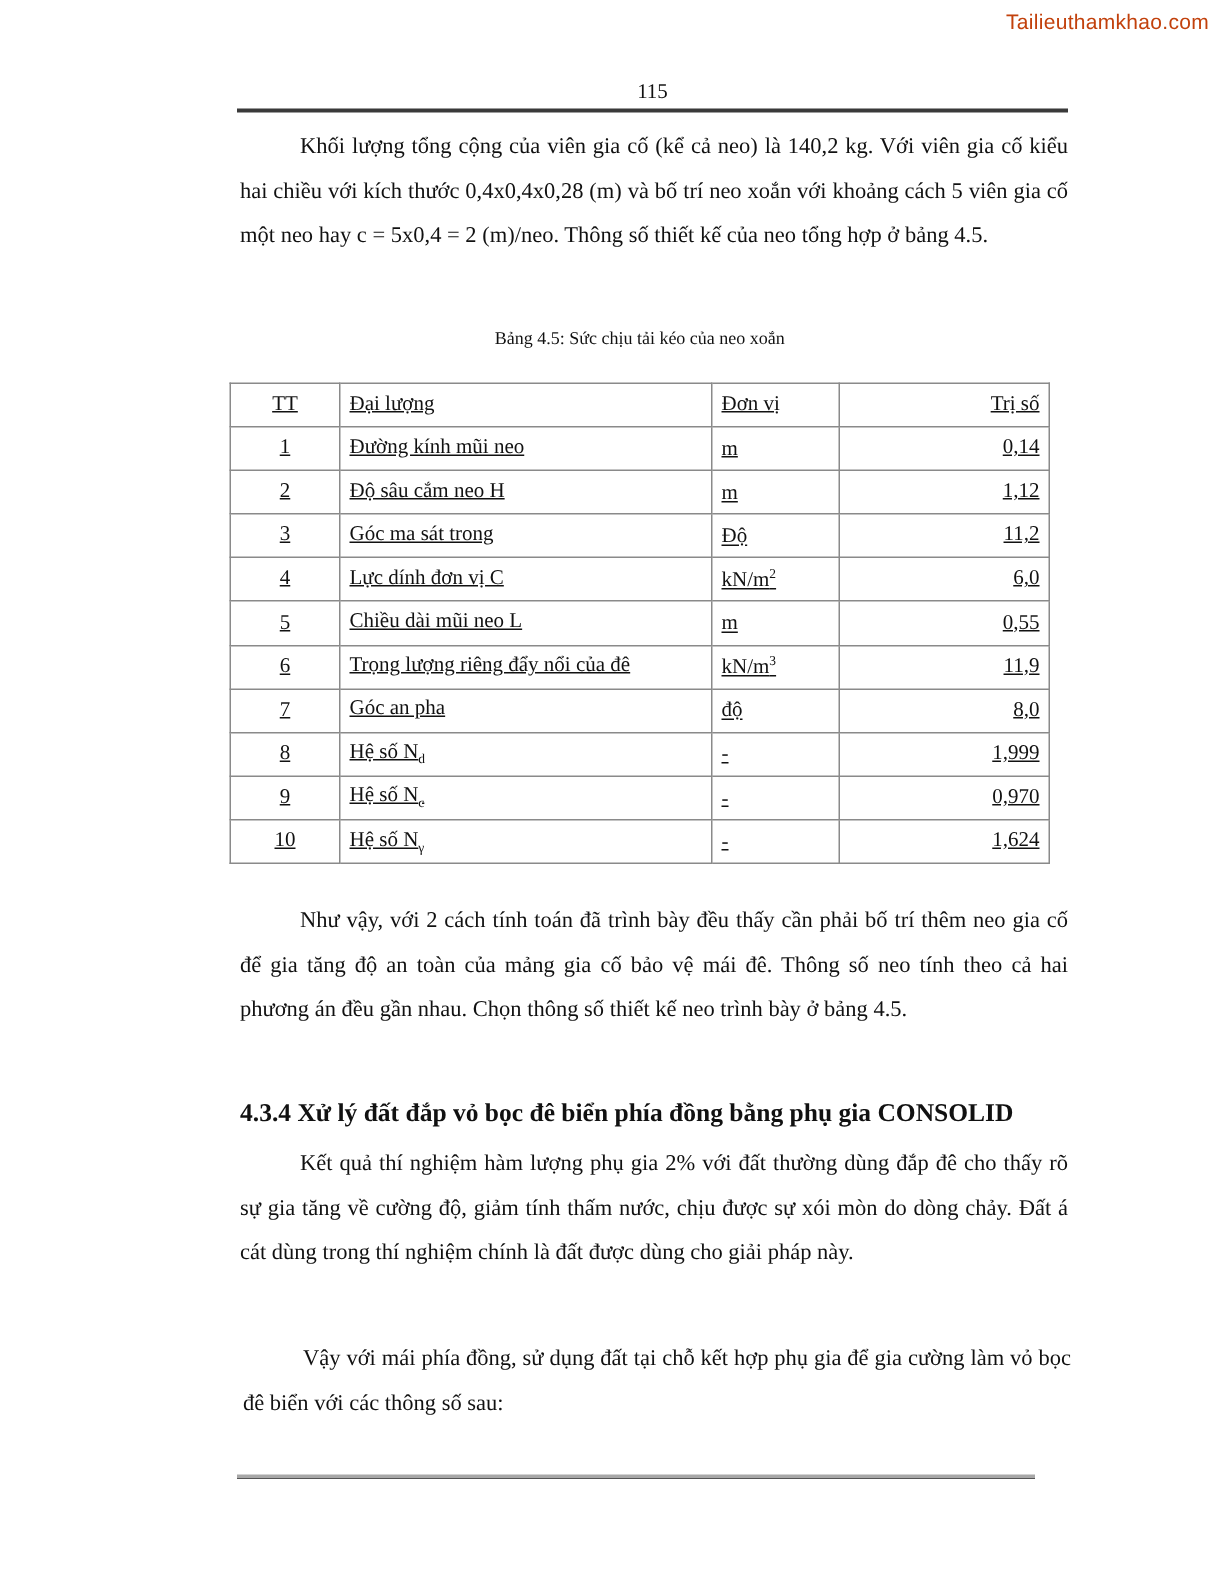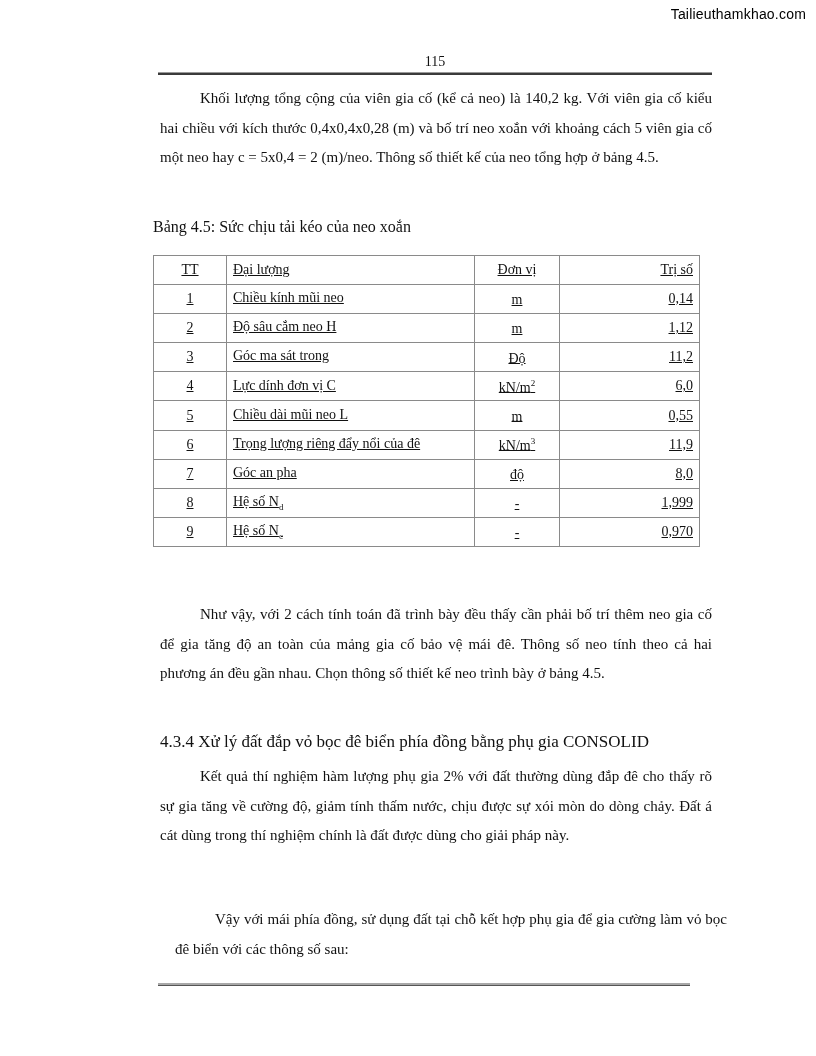--- a/index.html
+++ b/index.html
@@ -3,60 +3,60 @@
 <meta charset="utf-8">
 <style>
   html, body { margin: 0; padding: 0; }
   body {
     width: 816px; height: 1056px; background: #ffffff; position: relative; overflow: hidden;
     font-family: "Liberation Serif", "DejaVu Serif", serif; color: #111;
   }
   .watermark {
     position: absolute; top: 6px; right: 10px;
     font-family: "Liberation Sans", "DejaVu Sans", sans-serif;
-    font-size: 14px; color: #000000; letter-spacing: 0.2px;
+    font-size: 14px; color: #c2410c; letter-spacing: 0.2px;
   }
   .page-number {
     position: absolute; top: 54px; left: 0; width: 870px; text-align: center;
     font-size: 14px;
   }
   .top-rule {
     position: absolute; top: 72px; left: 158px; width: 554px; height: 3px;
     background: linear-gradient(#9a9a9a 0, #9a9a9a 1px, #3a3a3a 1px, #3a3a3a 3px);
   }
   .bottom-rule {
     position: absolute; top: 983px; left: 158px; width: 532px; height: 3px;
     background: linear-gradient(#a8a8a8 0, #a8a8a8 2px, #555 2px, #555 3px);
   }
   .para {
     position: absolute; left: 160px; width: 552px;
     font-size: 15px; line-height: 29.5px; text-align: justify;
     text-align-last: left;
   }
   .para .indent { display: inline-block; width: 40px; }
   .caption {
-    position: absolute; top: 218px; left: 153px; width: 547px; text-align: left;
-    font-size: 16px;
+    position: absolute; top: 218px; left: 153px; width: 547px; text-align: center;
+    font-size: 12px;
   }
   table.data {
     position: absolute; top: 255px; left: 153px; width: 547px;
     border-collapse: collapse; font-size: 14px; text-decoration: underline;
   }
   table.data td, table.data th {
     border: 1px solid #8a8a8a; height: 28.1px; padding: 0 6px; font-weight: normal;
   }
   table.data .c-tt { width: 60px; text-align: center; }
   table.data .c-name { width: 235px; text-align: left; }
   table.data th.c-name { text-align: left; }
-  table.data .c-unit { width: 72px; text-align: center; }
+  table.data .c-unit { width: 72px; text-align: left; }
   table.data .c-val { text-align: right; }
   sub, sup { font-size: 9px; }
   .heading {
     position: absolute; top: 732px; left: 160px; width: 560px;
-    font-size: 17px; font-weight: normal;
+    font-size: 17px; font-weight: bold;
   }
 </style>
 </head>
 <body>
 
 <div class="watermark">Tailieuthamkhao.com</div>
 <div class="page-number">115</div>
 <div class="top-rule"></div>
 
 <p class="para" style="top:84px; margin:0;"><span class="indent"></span><span>Khối lượng tổng cộng của viên gia cố (kể cả neo) là 140,2 kg. Với viên gia cố kiểu hai chiều với kích thước 0,4x0,4x0,28 (m) và bố trí neo xoắn  với khoảng cách 5 viên gia cố một neo hay c = 5x0,4 = 2 (m)/neo. Thông số thiết kế của neo tổng hợp ở bảng 4.5.</span></p>
@@ -68,21 +68,21 @@
     <tr>
       <th class="c-tt">TT</th>
       <th class="c-name">Đại lượng</th>
       <th class="c-unit">Đơn vị</th>
       <th class="c-val">Trị số</th>
     </tr>
   </thead>
   <tbody id="rows">
       <tr>
         <td class="c-tt">1</td>
-        <td class="c-name"><span>Chiều kính mũi neo</span><sub></sub></td>
+        <td class="c-name"><span>Đường kính mũi neo</span><sub></sub></td>
         <td class="c-unit"><span>m</span><sup></sup></td>
         <td class="c-val">0,14</td>
       </tr>
       <tr>
         <td class="c-tt">2</td>
         <td class="c-name"><span>Độ sâu cắm neo H</span><sub></sub></td>
         <td class="c-unit"><span>m</span><sup></sup></td>
         <td class="c-val">1,12</td>
       </tr>
       <tr>
@@ -120,24 +120,30 @@
         <td class="c-name"><span>Hệ số N</span><sub>d</sub></td>
         <td class="c-unit"><span>-</span><sup></sup></td>
         <td class="c-val">1,999</td>
       </tr>
       <tr>
         <td class="c-tt">9</td>
         <td class="c-name"><span>Hệ số N</span><sub>c</sub></td>
         <td class="c-unit"><span>-</span><sup></sup></td>
         <td class="c-val">0,970</td>
       </tr>
+      <tr>
+        <td class="c-tt">10</td>
+        <td class="c-name"><span>Hệ số N</span><sub>γ</sub></td>
+        <td class="c-unit"><span>-</span><sup></sup></td>
+        <td class="c-val">1,624</td>
+      </tr>
     </tbody>
 </table>
 
 <p class="para" style="top:600px; margin:0;"><span class="indent"></span><span>Như vậy, với 2 cách tính toán đã trình bày đều thấy cần phải bố trí thêm neo gia cố để gia tăng độ an toàn của mảng gia cố bảo vệ mái đê. Thông số neo tính theo cả hai phương án đều gần nhau. Chọn thông số thiết kế neo trình bày ở bảng 4.5.</span></p>
 
 <div class="heading">4.3.4 Xử lý đất đắp vỏ bọc đê biển phía đồng bằng phụ gia CONSOLID</div>
 
 <p class="para" style="top:762px; margin:0;"><span class="indent"></span><span>Kết quả thí nghiệm hàm lượng phụ gia 2% với đất thường dùng đắp đê cho thấy rõ sự gia tăng về cường độ, giảm tính thấm nước, chịu được sự xói mòn do dòng chảy. Đất á cát dùng trong thí nghiệm chính là đất được dùng cho giải pháp này.</span></p>
 
-<p class="para" style="top:890px; margin:15px;"><span class="indent"></span><span>Vậy với mái phía đồng, sử dụng đất tại chỗ kết hợp phụ gia để gia cường làm vỏ bọc đê biển với các thông số sau:</span></p>
+<p class="para" style="top:890px; margin:2px;"><span class="indent"></span><span>Vậy với mái phía đồng, sử dụng đất tại chỗ kết hợp phụ gia để gia cường làm vỏ bọc đê biển với các thông số sau:</span></p>
 
 <div class="bottom-rule"></div>
 
 </body></html>

